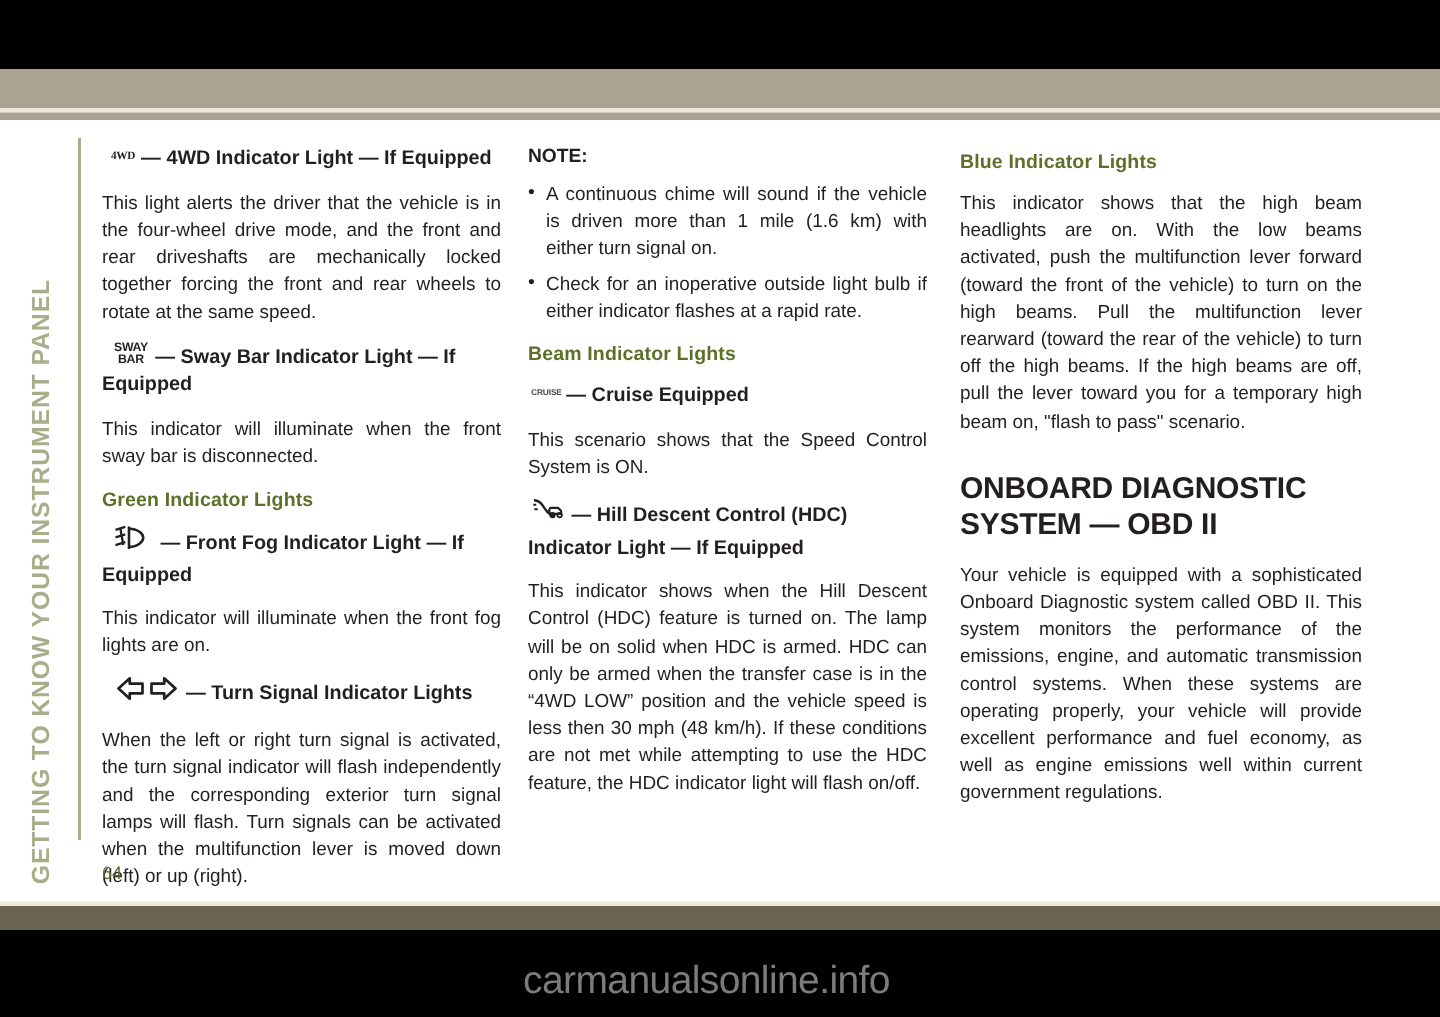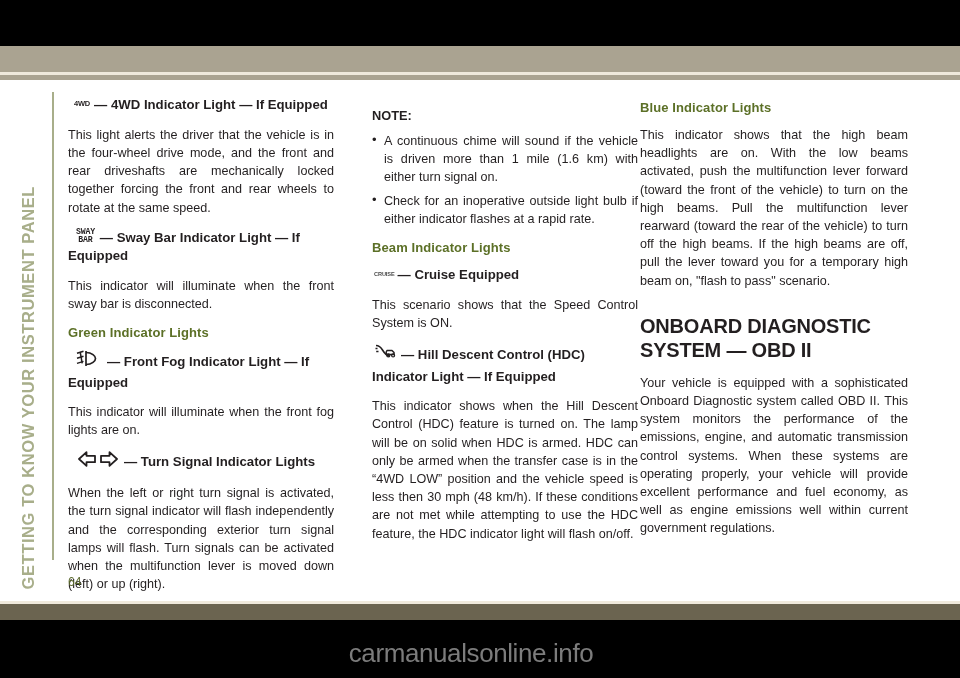--- a/index.html
+++ b/index.html
@@ -96,21 +96,21 @@
     height: 468px;
     background: #a8ae8a;
   }
 
   
   .col {
     position: absolute;
     top: 96px;
   }
   .col-1 { left: 68px;  width: 266px; }
-  .col-2 { left: 372px; width: 266px; margin-top: 12px; }
+  .col-2 { left: 352px; width: 266px; }
   .col-3 { left: 640px; width: 268px; }
 
   
   .body-text {
     font-family: "Liberation Sans", sans-serif;
     font-size: 12.6px;
     line-height: 18.2px;
     color: #231f20;
     text-align: justify;
     margin: 0 0 12px 0;
@@ -177,33 +177,33 @@
     font-size: 13px;
   }
 
   
   .icon {
     display: inline-block;
     vertical-align: middle;
     position: relative;
   }
   .icon-4wd {
-    font-family: Liberation Sans, sans-serif;
+    font-family: Liberation Serif, serif;
     font-weight: bold;
     font-size: 7.5px;
     letter-spacing: -0.2px;
     color: #231f20;
     vertical-align: middle;
     position: relative;
     top: -1px;
     margin: 0 4px 0 6px;
   }
   .icon-swaybar {
     display: inline-block;
-    font-family: Liberation Mono, monospace;
+    font-family: Liberation Sans, sans-serif;
     font-weight: bold;
     font-size: 8.2px;
     line-height: 8.6px;
     letter-spacing: -0.2px;
     color: #231f20;
     text-align: center;
     vertical-align: middle;
     position: relative;
     top: -2px;
     margin: 0 5px 0 8px;

